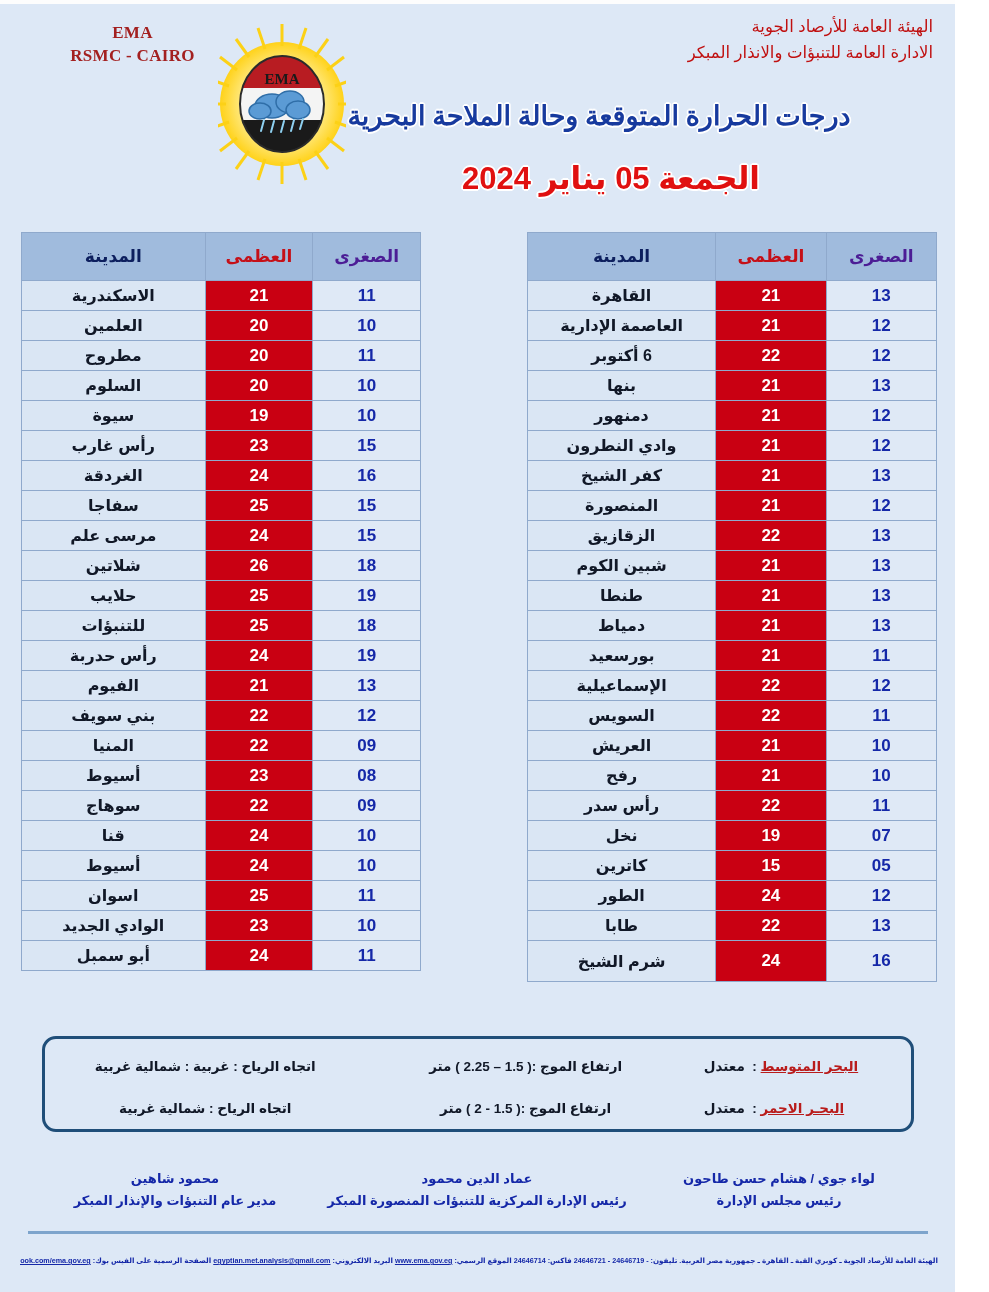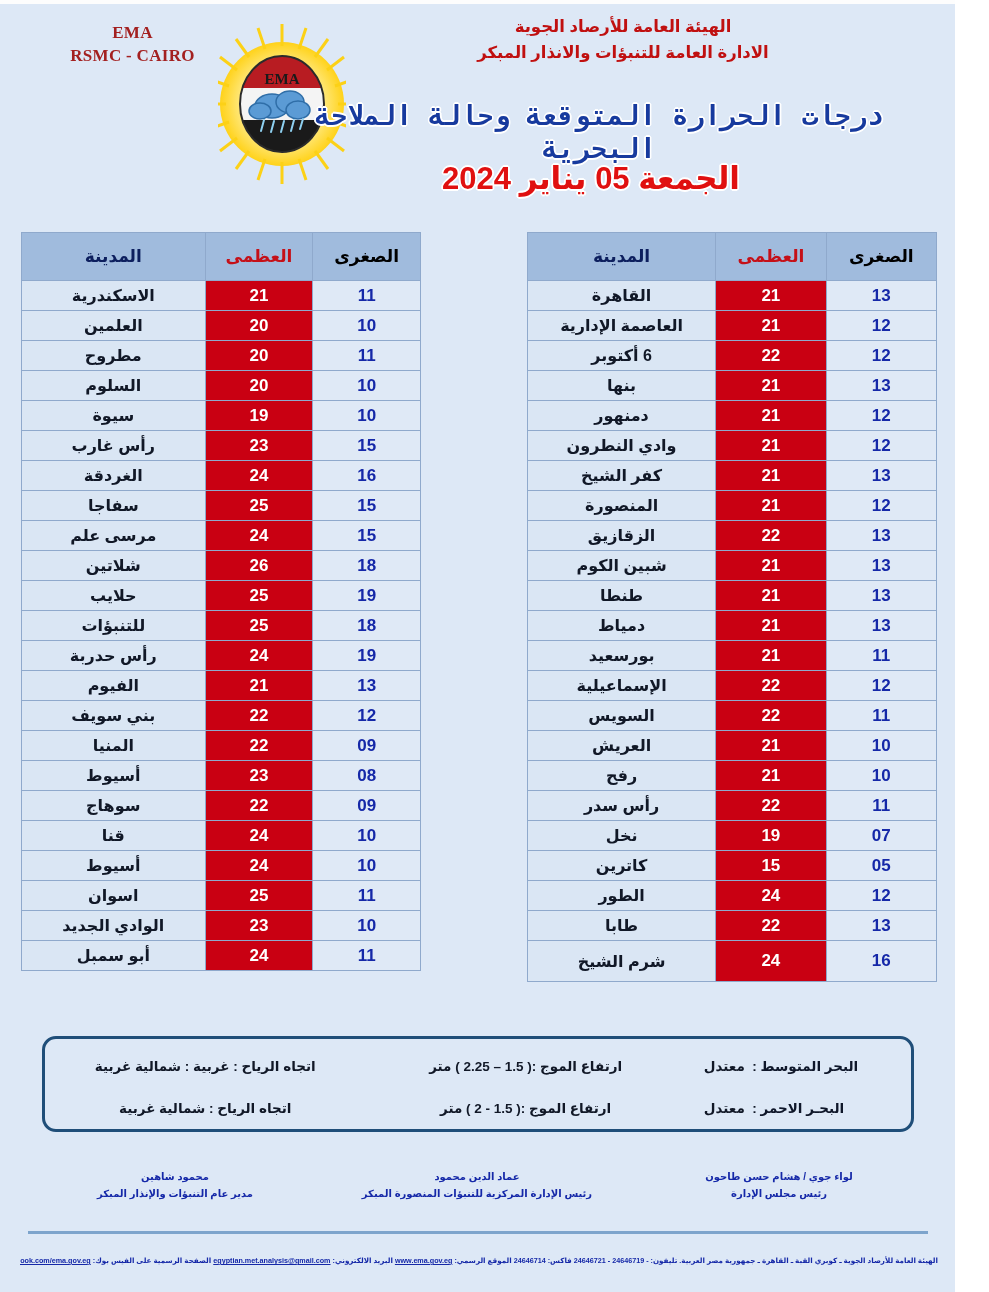--- a/index.html
+++ b/index.html
@@ -51,47 +51,46 @@
   .logo {
     position: absolute;
     left: 218px; top: 18px;
     width: 128px; height: 168px;
   }
 
   .org-lines {
     position: absolute;
     right: 22px; top: 14px;
     width: 620px;
-    text-align: center;
     color: #c01010;
-    font-weight: bold;
+    font-weight: normal;
     font-size: 16.5px;
     line-height: 1.55;
     font-family: "Liberation Sans", "DejaVu Sans", sans-serif;
   }
 
   .main-title {
     position: absolute;
     right: 16px; top: 100px;
     width: 680px;
     text-align: center;
     color: #173a9e;
     font-weight: bold;
     font-size: 27px;
-    font-family: Liberation Mono, monospace;
+    font-family: Liberation Serif, serif;
     text-shadow:
        1.6px 0 0 #ffffff, -1.6px 0 0 #ffffff,
        0 1.6px 0 #ffffff, 0 -1.6px 0 #ffffff,
        1.2px 1.2px 0 #ffffff, -1.2px -1.2px 0 #ffffff,
        1.2px -1.2px 0 #ffffff, -1.2px 1.2px 0 #ffffff;
   }
 
   .date-title {
     position: absolute;
-    right: 24px; top: 160px;
+    right: 4px; top: 160px;
     width: 680px;
     text-align: center;
     color: #e01010;
     font-weight: bold;
     font-size: 31px;
     font-family: "Liberation Sans", "DejaVu Sans", sans-serif;
     text-shadow:
        1.8px 0 0 #ffffff, -1.8px 0 0 #ffffff,
        0 1.8px 0 #ffffff, 0 -1.8px 0 #ffffff,
        1.3px 1.3px 0 #ffffff, -1.3px -1.3px 0 #ffffff,
@@ -124,21 +123,21 @@
     font-weight: bold;
   }
   table.wx thead th {
     background: #a0bbdd;
     height: 48px;
     font-size: 17px;
     border-color: #8fa9cc;
   }
   th.h-city { width: 46%; color: #0d1f5e; margin-top: 32px; }
   th.h-max  { width: 27%; color: #c51018; }
-  th.h-min  { width: 27%; color: #000000; }
+  th.h-min  { width: 27%; color: #4c1d95; }
 
   td.c-city {
     background: #dae6f4;
     color: #111827;
     font-size: 16px;
     text-align: center;
     padding: 0 6px;
     white-space: nowrap;
   }
   td.c-max {
@@ -179,40 +178,41 @@
   .sea-row-1 { top: 6px; }
   .sea-row-2 { top: 48px; }
   .sea-name {
     width: 26%;
     text-align: left;
     padding-left: 18px;
     color: #111827;
     white-space: nowrap;
   }
   .sea-name .lbl {
-    color: #0f172a;
+    color: #b91c1c;
+    text-decoration: underline;
   }
   .sea-wave { width: 37%; text-align: center; color: #111827; white-space: nowrap; }
   .sea-wind { width: 37%; text-align: center; color: #111827; white-space: nowrap; }
   .num-lat { font-family: "Liberation Sans","DejaVu Sans",sans-serif; }
 
   
   .signatures {
     position: absolute;
     left: 24px; top: 1168px;
     width: 906px;
     display: flex;
     font-family: "Liberation Sans", "DejaVu Sans", sans-serif;
   }
   .sig {
     flex: 1;
     text-align: center;
     color: #1528a8;
     font-weight: bold;
-    font-size: 10px;
+    font-size: 13px;
     line-height: 1.7;
   }
   .rule {
     position: absolute;
     left: 28px; top: 1231px;
     width: 900px; height: 3px;
     background: #7da4cc;
   }
   .contact {
     position: absolute;

